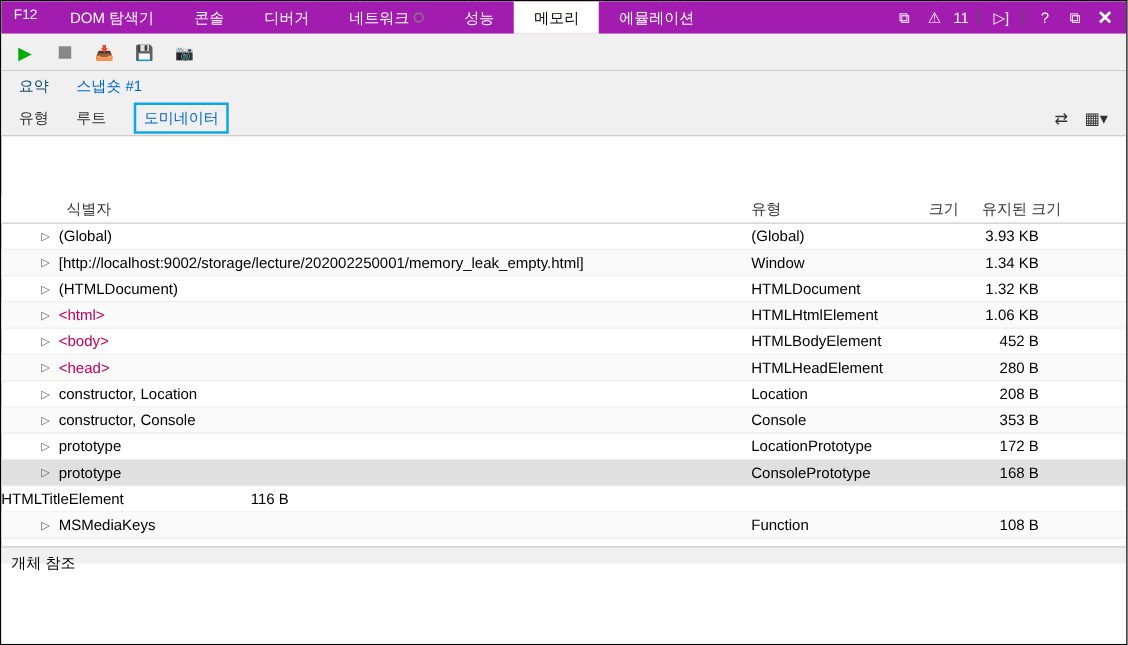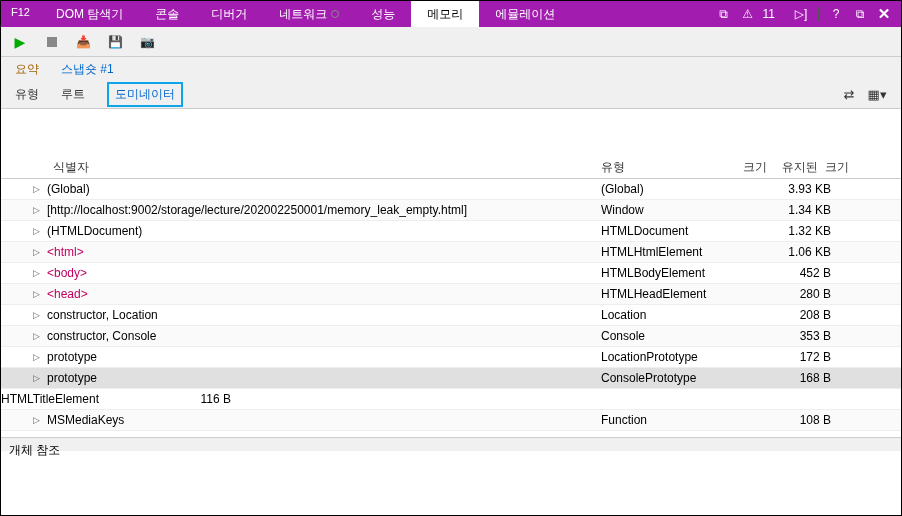--- a/index.html
+++ b/index.html
@@ -14,36 +14,36 @@
 .titlebar .right .icon { width: 18px; text-align: center; cursor: pointer; font-size: 12px; }
 .titlebar .sep { width:1px; height:14px; background:#555; margin:0 2px; align-self:center; }
 .rec-dot { width:8px; height:8px; border:1px solid #888; border-radius:50%; display:inline-block; }
 
 .toolbar { background:#f0f0f0; height:30px; border-bottom:1px solid #ccc; display:flex; align-items:center; padding:0 10px; gap:14px; }
 .toolbar .btn { width:18px; height:18px; display:flex; align-items:center; justify-content:center; cursor:pointer; color:#555; }
 .toolbar .play { color:#0a0; font-size:14px; }
 .toolbar .stop { width:10px; height:10px; background:#888; }
 
 .subtabs1 { background:#f0f0f0; height:24px; display:flex; align-items:center; padding:0 14px; gap:22px; font-size:12px; }
-.subtabs1 .st { cursor:pointer; color:#a16207; }
+.subtabs1 .st { cursor:pointer; color:#0c4a6e; }
 .subtabs1 .st.link { color:#0066cc; }
 
 .subtabs2 { background:#f0f0f0; height:28px; border-bottom:1px solid #ccc; display:flex; align-items:center; padding:0 14px; gap:22px; font-size:12px; }
 .subtabs2 .st { cursor:pointer; color:#333; }
 .subtabs2 .st.active { color:#0066cc; border:2px solid #0ea5e9; padding:2px 6px; }
 .subtabs2 .right { margin-left:auto; display:flex; align-items:center; gap:8px; }
 .subtabs2 input { width:130px; height:20px; border:1px solid #999; padding:0 4px; font-size:11px; }
 .subtabs2 .ricon { width:20px; height:20px; display:flex; align-items:center; justify-content:center; cursor:pointer; color:#333; font-size:13px; }
 
 .gridwrap { position:relative; height:280px;margin-top:48px; }
 .grid-header { display:flex; border-bottom:1px solid #ccc; background:#fff; height:22px; align-items:center; font-size:12px; color:#333; }
 .col1 { flex:0 0 600px; padding-left:52px; }
 .col2 { flex:0 0 116px; }
 .col3 { flex:0 0 60px; text-align:right; padding-right:10px; }
-.col4 { flex:0 0 82px; text-align:right; padding-right:10px;font-family:Liberation Mono, monospace; }
+.col4 { flex:0 0 82px; text-align:right; padding-right:10px; }
 
 .grid-body { overflow-y:scroll; height:258px; }
 .row { display:flex; height:21px; align-items:center; border-bottom:1px solid #eee; }
 .row:nth-child(even){ background:#fafafa; }
 .row.selected { background:#e0e0e0; }
 .row .c1 { flex:0 0 600px; display:flex; align-items:center; white-space:nowrap; overflow:hidden; }
 .row .c2 { flex:0 0 116px; }
 .row .c3 { flex:0 0 60px; text-align:right; padding-right:10px; }
 .row .c4 { flex:0 0 64px; text-align:right; padding-right:10px; }
 .expander { display:inline-block; width:10px; margin-right:4px; color:#666; font-size:9px; }

